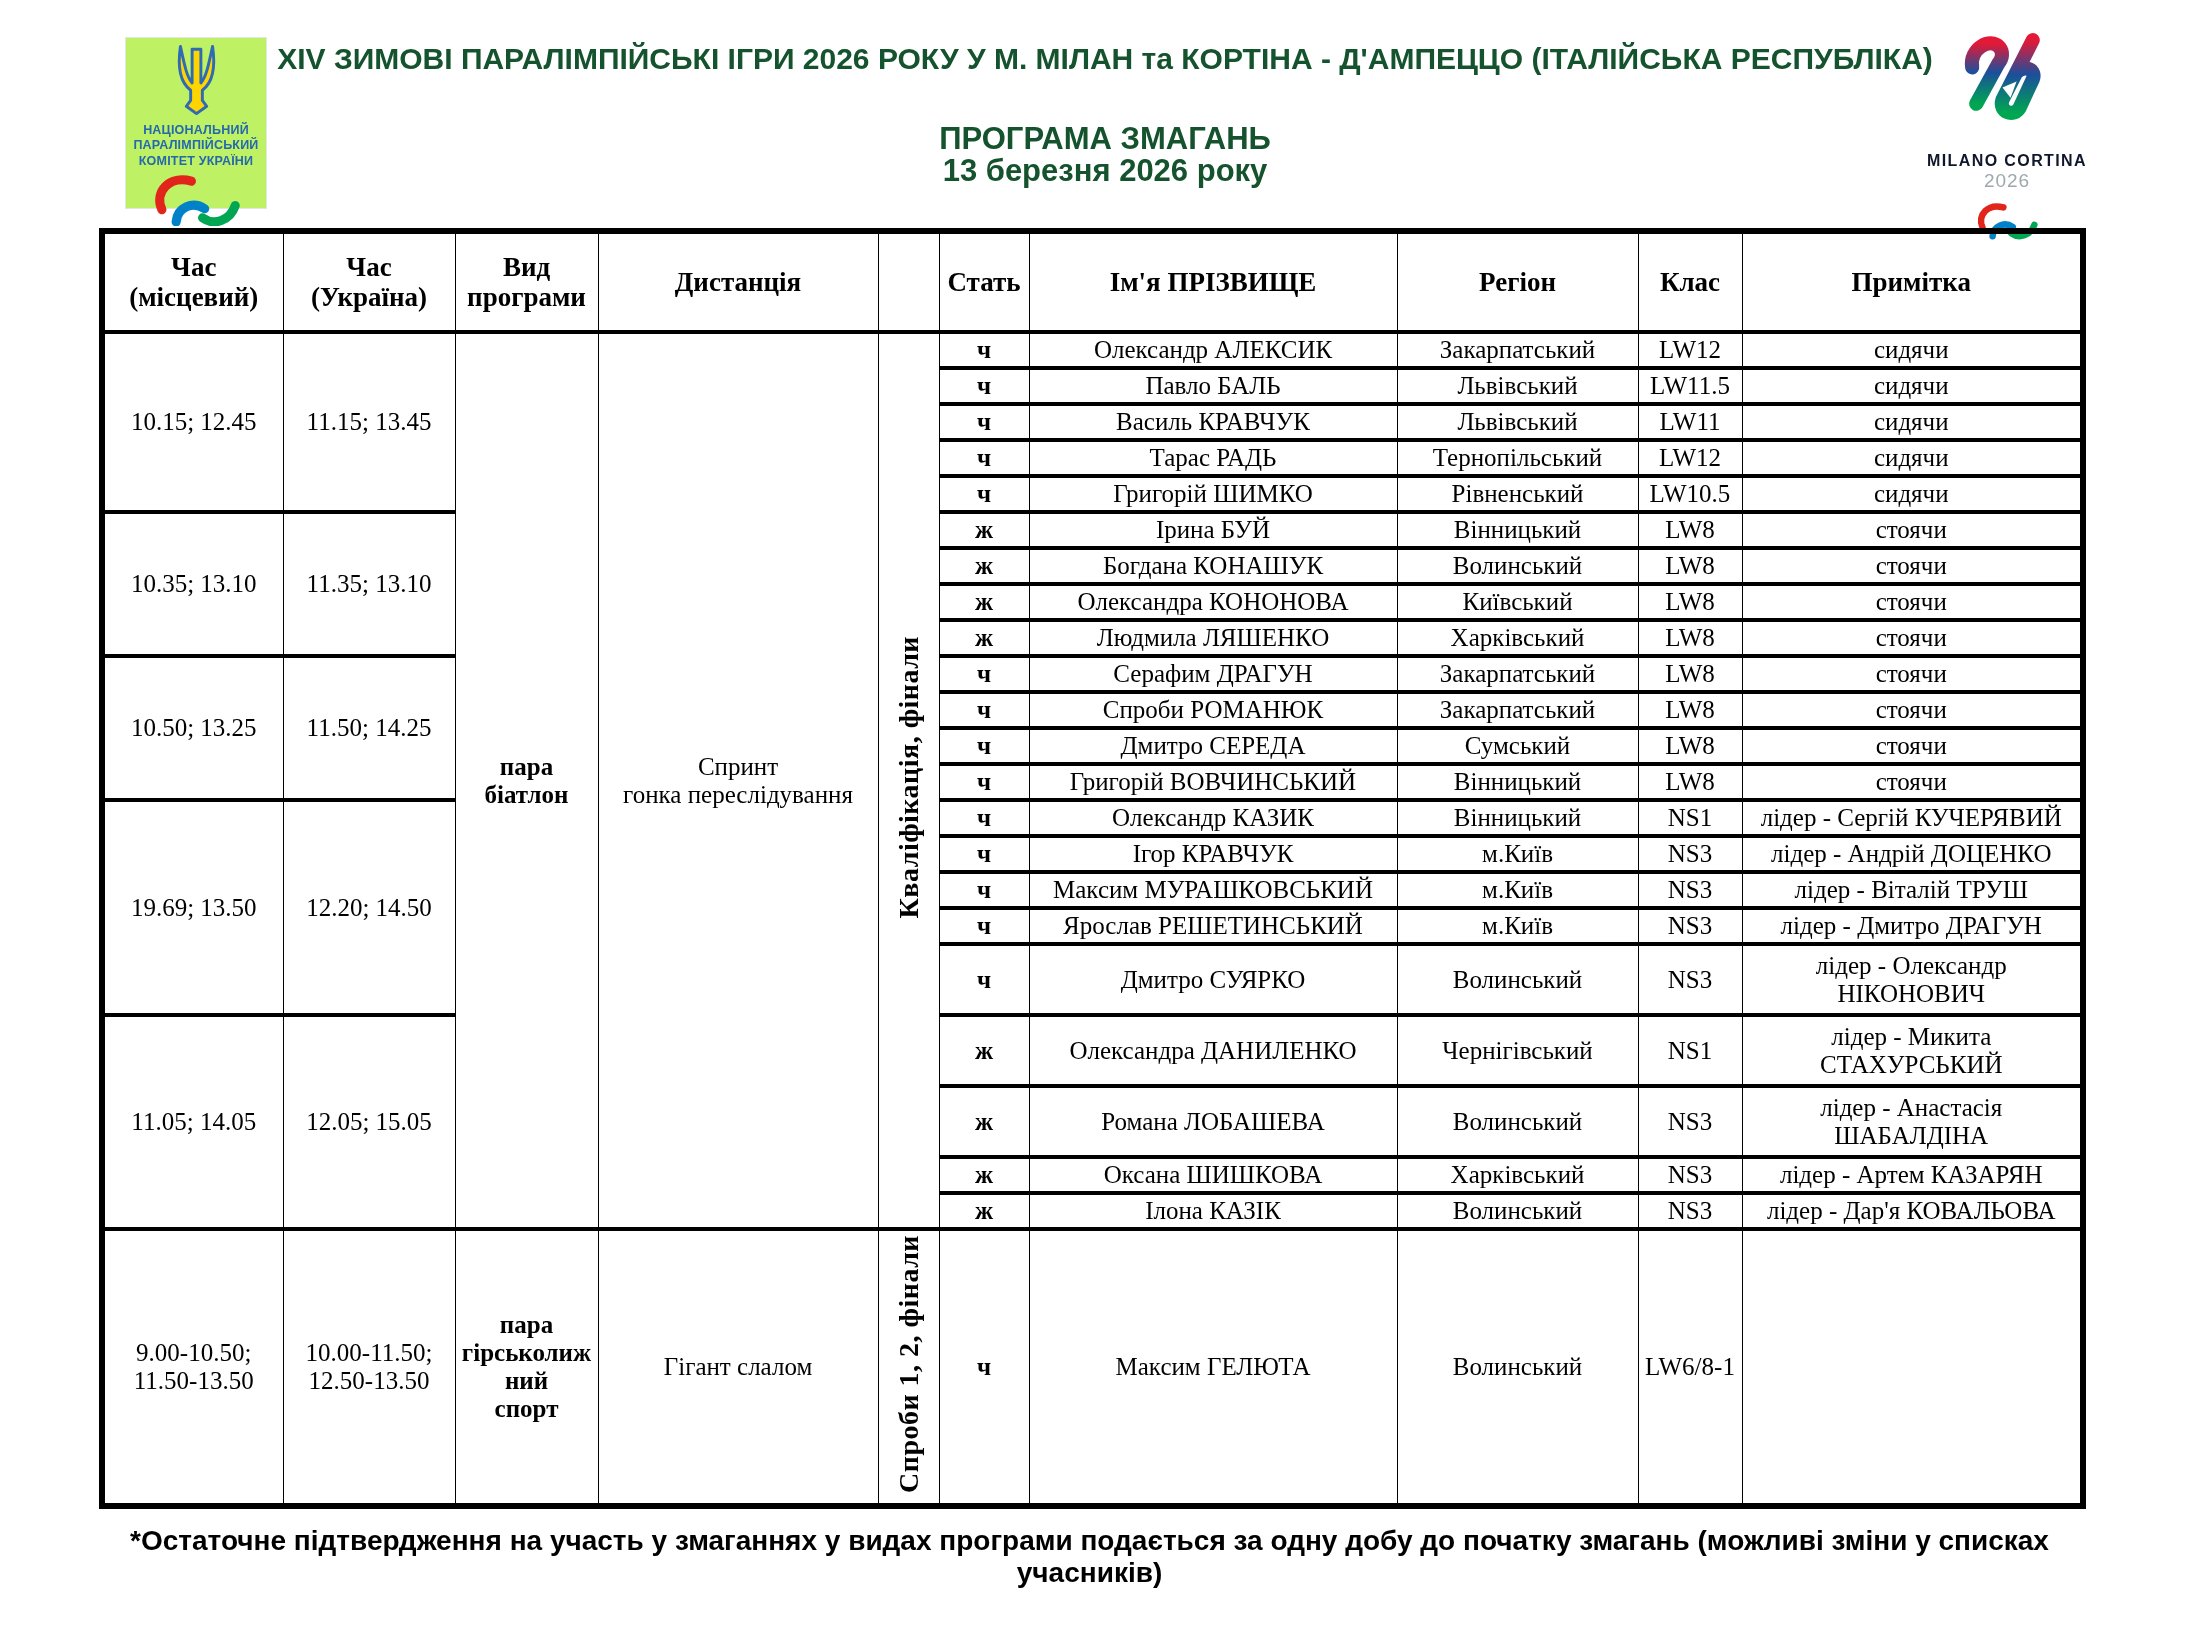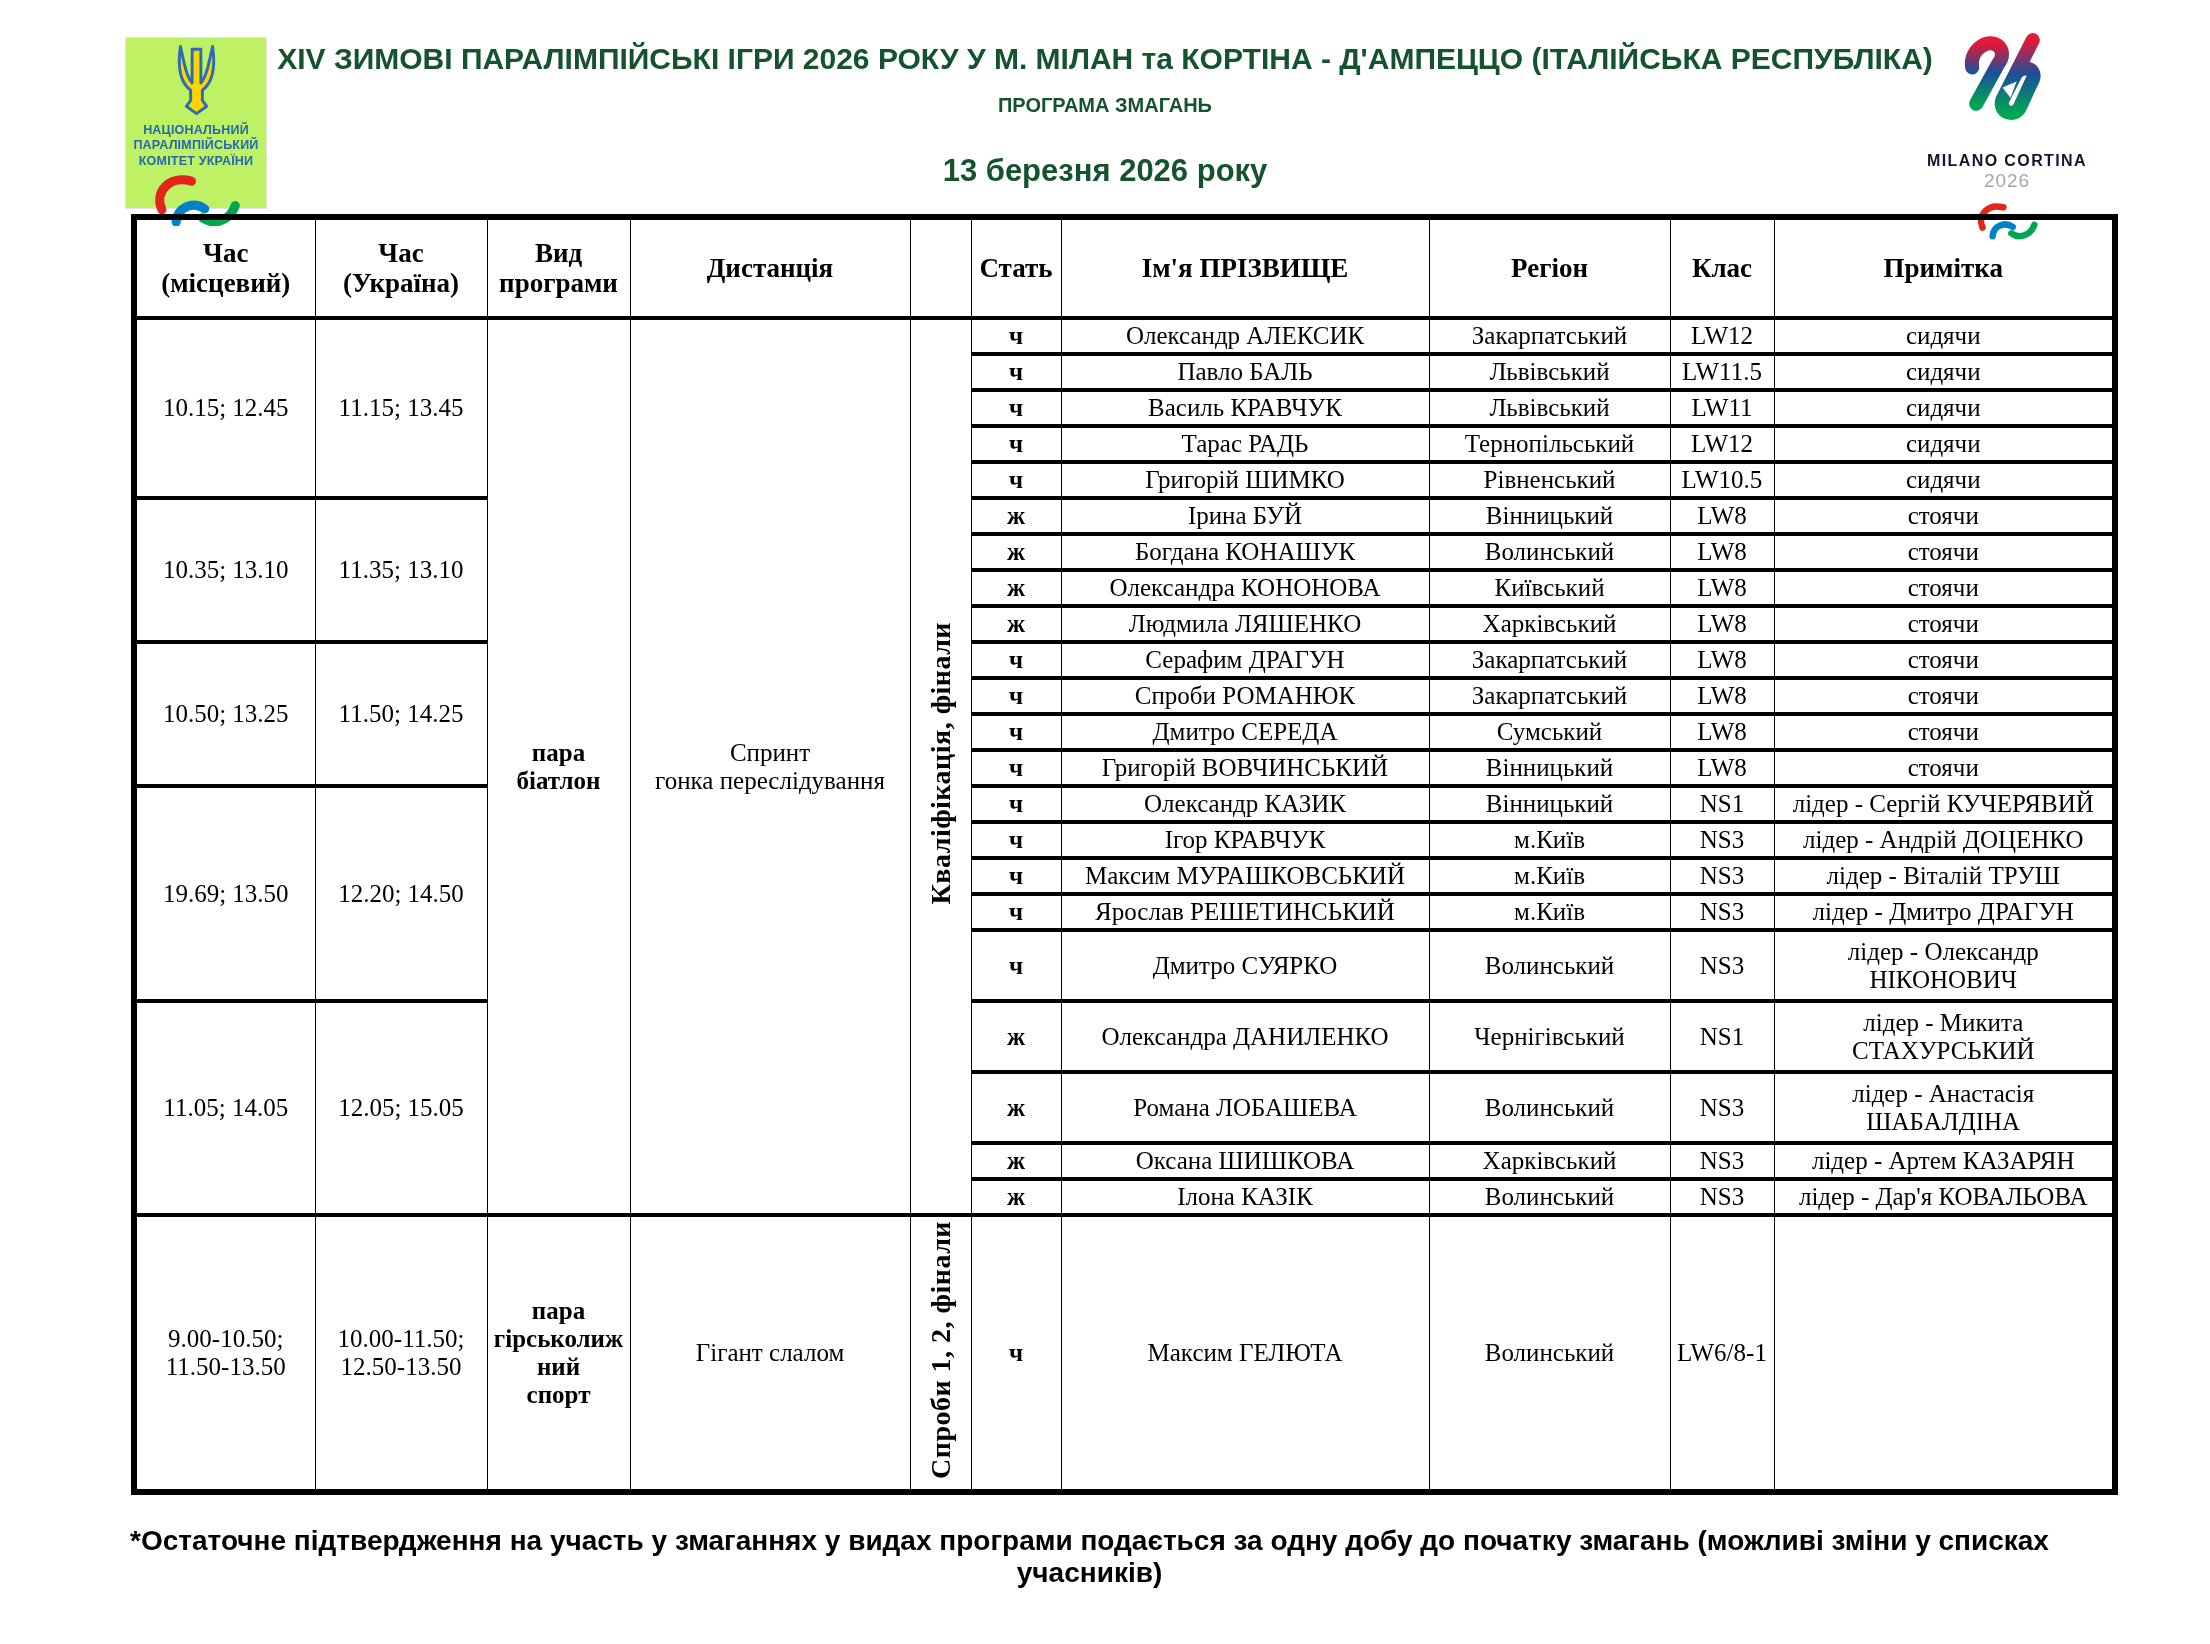--- a/index.html
+++ b/index.html
@@ -6,21 +6,21 @@
   body {
     width:2210px; height:1645px; background:#ffffff; position:relative;
     font-family:"Liberation Serif", serif; color:#000;
   }
   
   .title-line {
     position:absolute; left:0; width:100%; text-align:center;
     font-family:"Liberation Sans", sans-serif; font-weight:bold; color:#14532d;
   }
   #main-title    { top:42px;  font-size:30px; }
-  #sub-title     { top:94px; font-size:20px; }
+  #sub-title     { top:121px; font-size:31px; }
   #date-line     { top:153px; font-size:31px; }
 
   
   .npc-logo {
     position:absolute; left:125px; top:37px; width:140px; height:170px;
     background:#bef264; border:0.9px solid #e4e4e4; text-align:center;
   }
   .npc-text {
     font-family:"Liberation Sans", sans-serif; font-weight:bold;
     color:#2468ae; font-size:12.5px; line-height:1.25; white-space:pre-line;
@@ -28,24 +28,23 @@
   }
   
   .mc-logo { position:absolute; left:1899px; top:26px; width:216px; text-align:center;
              font-family:"Liberation Sans", sans-serif; }
   .mc-name { color:#0f172a; font-size:16px; font-weight:bold; letter-spacing:1.4px; margin-top:20px; }
   .mc-year { color:#9fa8ac; font-size:19px; letter-spacing:0.9px; }
   .mc-agitos { margin-top:3.7px; }
 
   
   table#program {
-    position:absolute; left:99px; top:214px; width:1981px;
+    position:absolute; left:99px; top:228px; width:1981px;
     border-collapse:collapse; table-layout:fixed;
     border:6.5px solid #000;
-    margin-left:32px;
   }
   #program th, #program td {
     border:1.8px solid #000; border-top-width:4.6px; border-bottom-width:4.6px;
     text-align:center; vertical-align:middle; padding:0 3.7px;
     font-size:25px; line-height:1.12; white-space:pre-line; overflow:hidden;
   }
   #program th { font-size:27px; font-weight:bold; height:96px; }
   td.sport    { font-weight:bold; font-size:27px; overflow-wrap:anywhere; }
   td.distance { font-size:27px; }
   td.time     { font-size:26px; }

